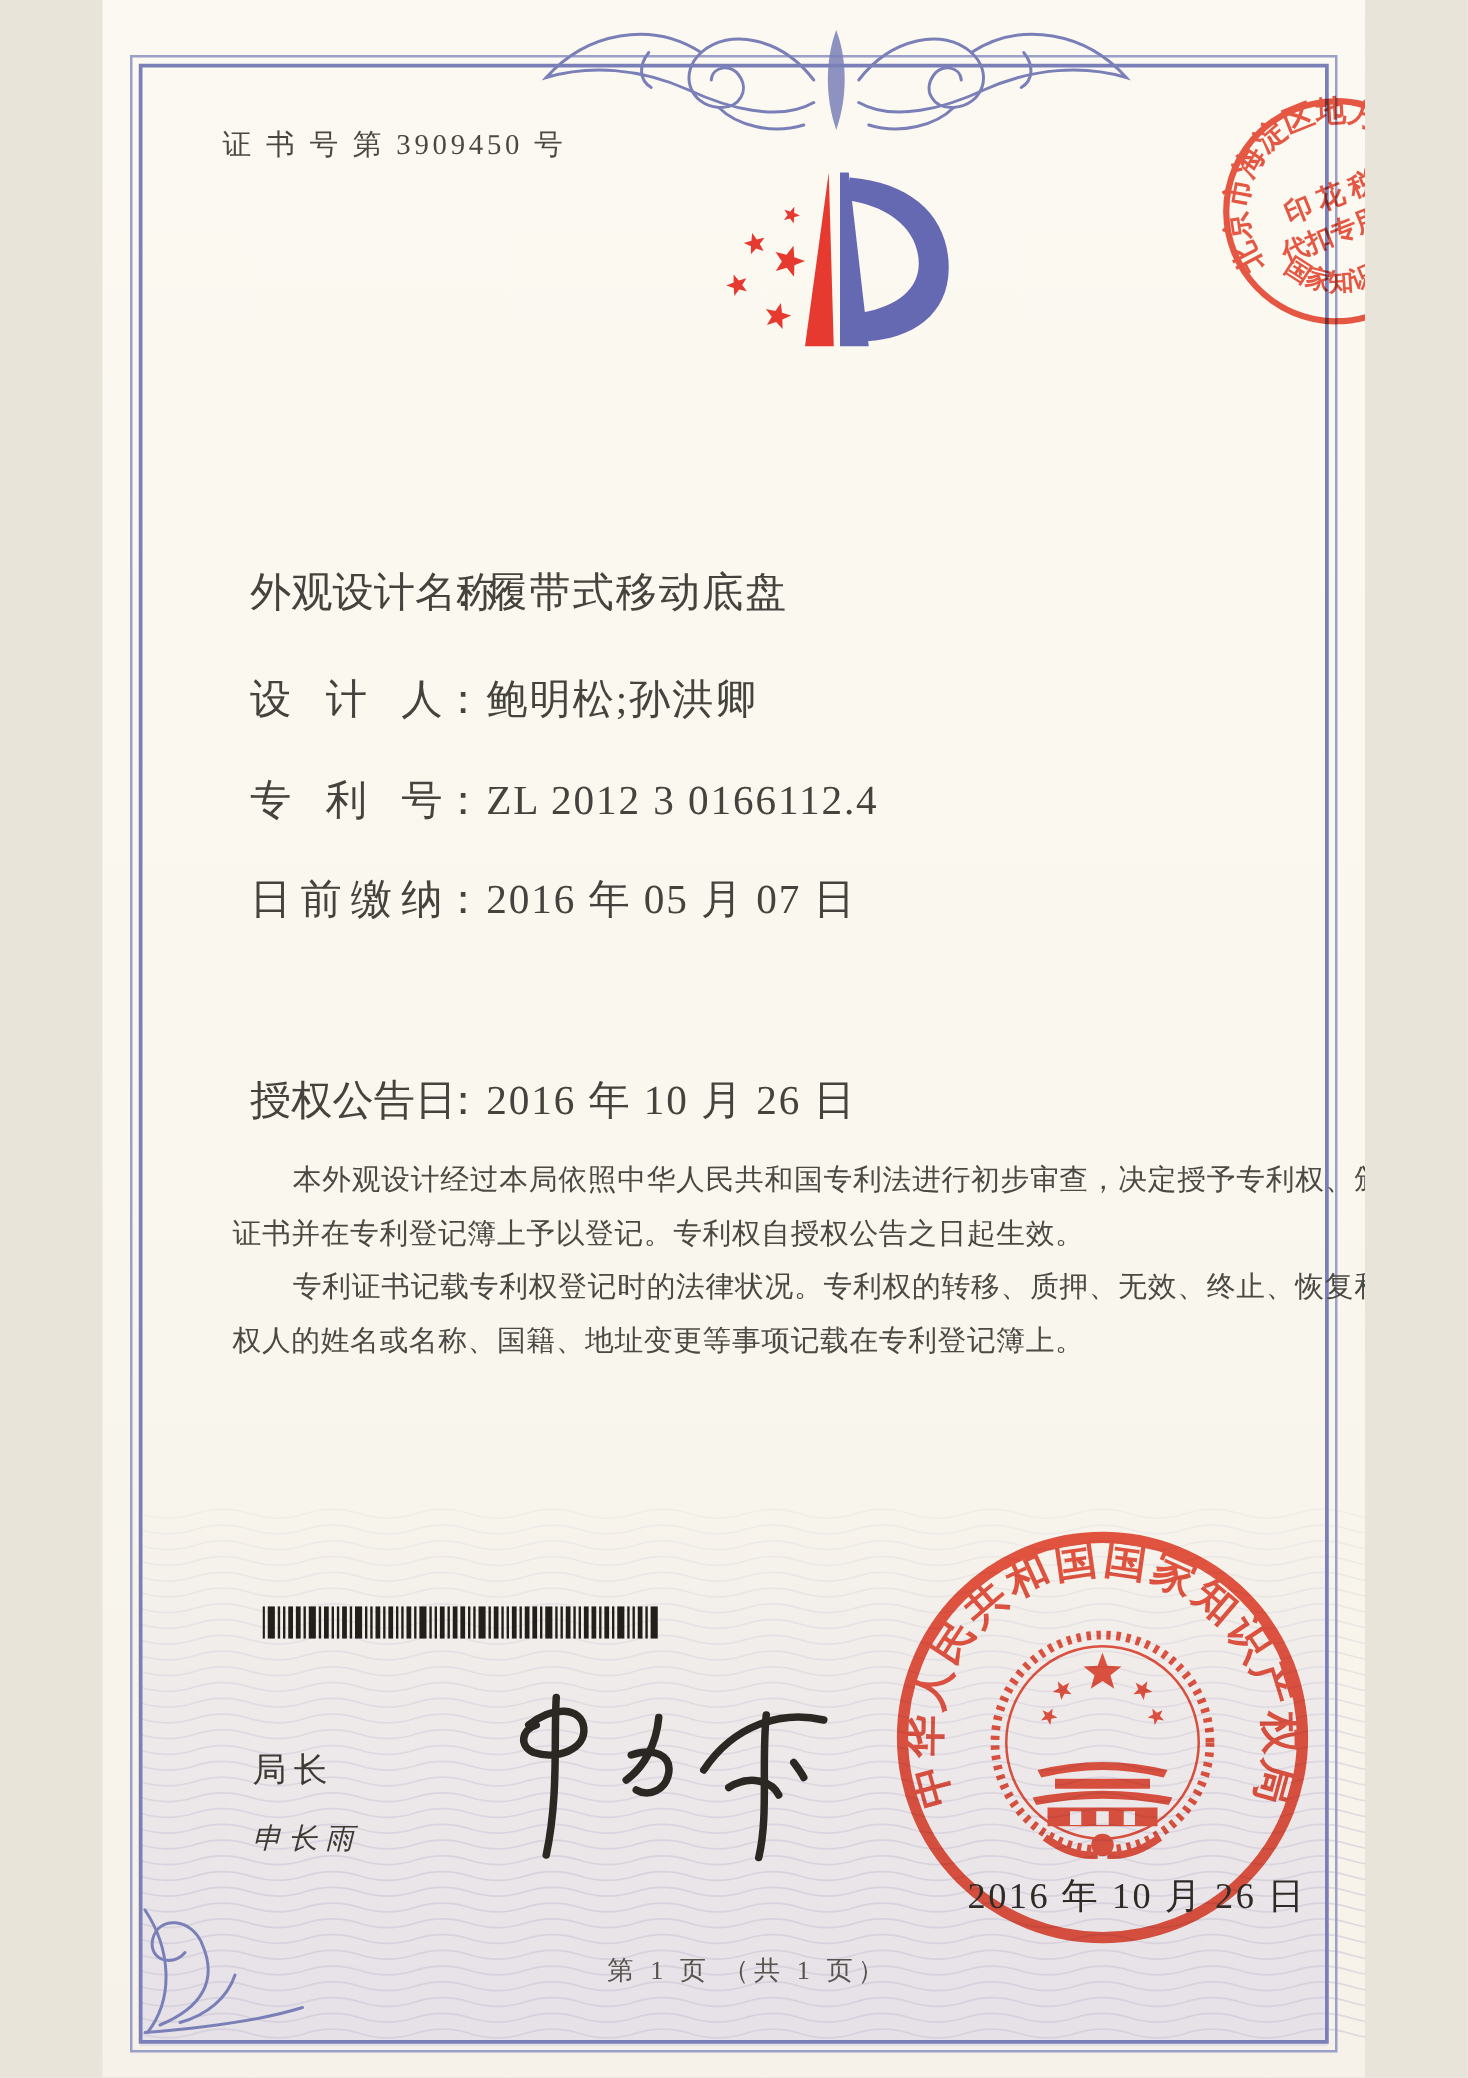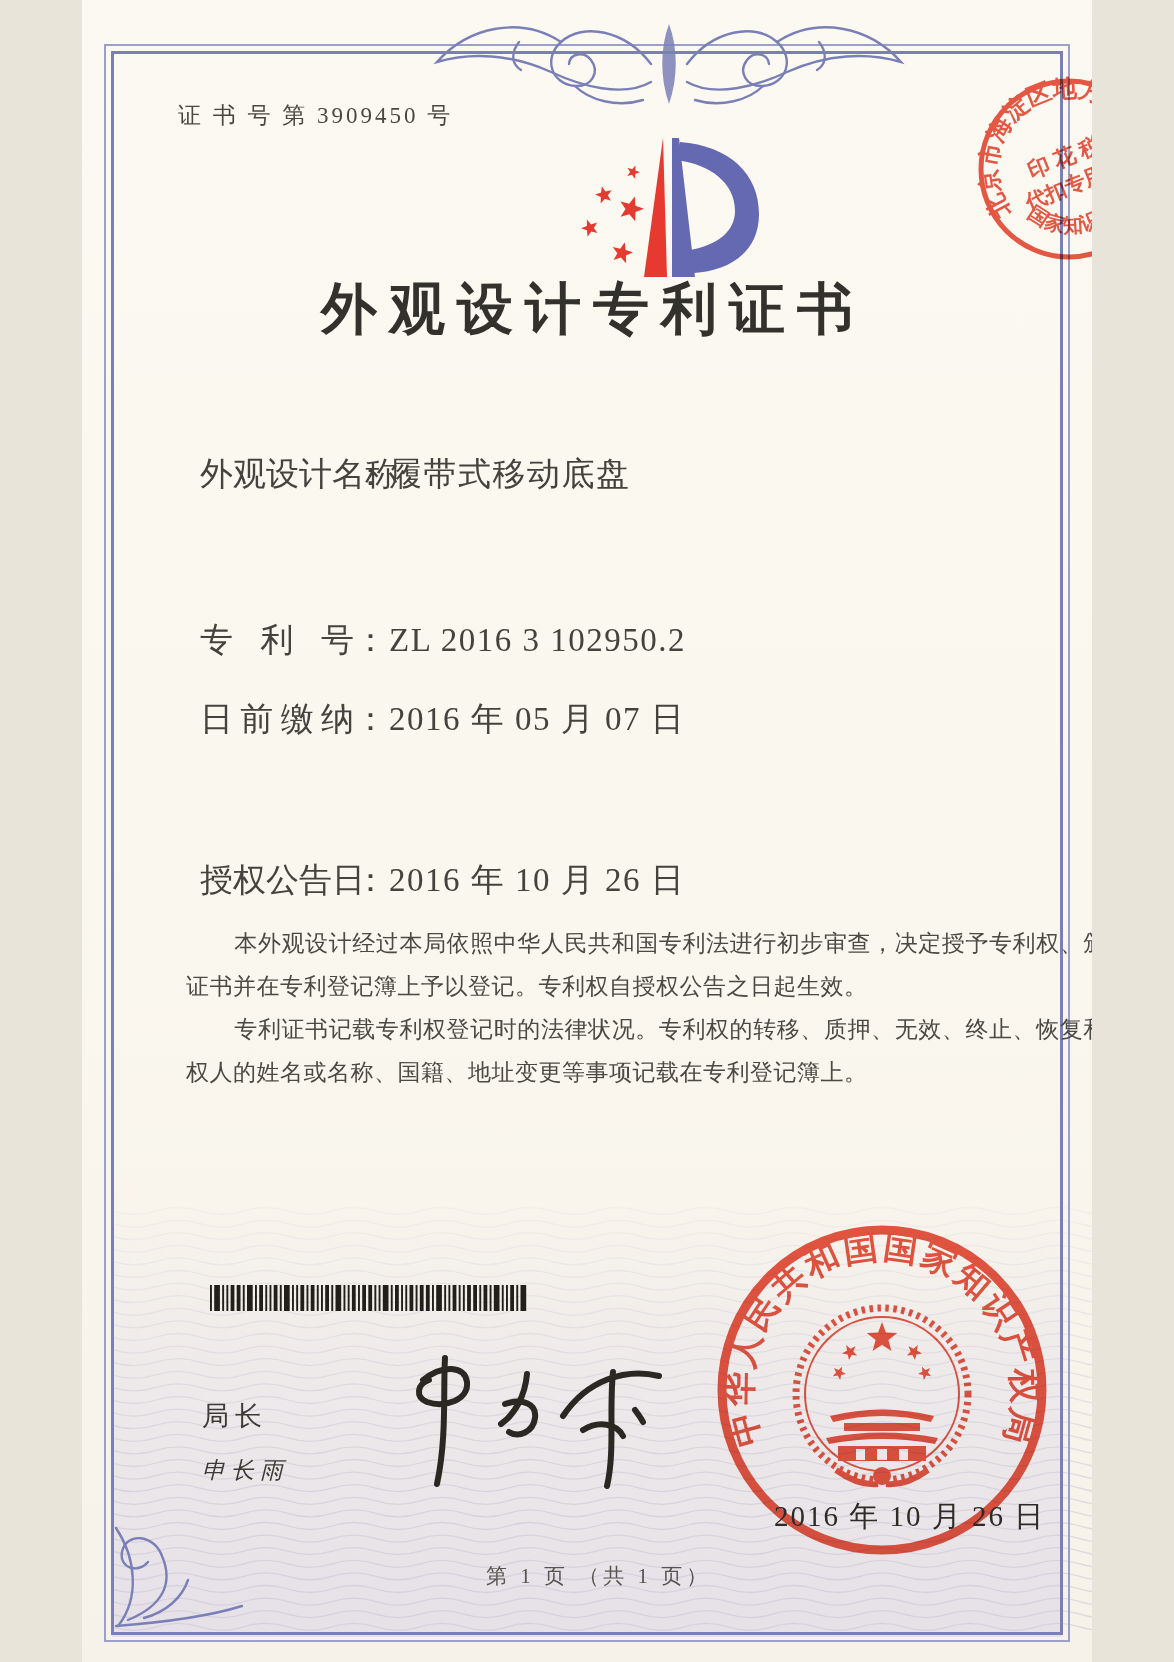--- a/index.html
+++ b/index.html
@@ -170,27 +170,29 @@
       <polygon points="49.8,74.3 53.4,79.5 59.6,78.2 55.8,83.2 58.9,88.7 52.9,86.7 48.7,91.4 48.8,85.0 43.0,82.4 49.1,80.6"></polygon>
       <polygon points="82.8,84.6 83.4,93.7 92.0,96.8 83.5,100.1 83.2,109.3 77.4,102.2 68.6,104.8 73.5,97.1 68.4,89.5 77.2,91.8"></polygon>
       <polygon points="34.9,107.5 39.0,112.4 45.1,110.5 41.8,115.9 45.5,121.0 39.3,119.6 35.5,124.7 35.0,118.3 29.0,116.3 34.9,113.9"></polygon>
       <polygon points="72.7,130.3 73.6,138.1 81.0,140.3 73.9,143.5 74.1,151.2 68.9,145.5 61.5,148.0 65.4,141.3 60.7,135.1 68.3,136.7"></polygon>
     </g>
     <polygon class="red" points="111,26 92,165 115,165"></polygon>
     <polygon class="blue" points="120,26 127,26 143,165 120,165"></polygon>
     <path class="blue" d="M128,30 C178,34 207,62 207,102 C207,141 176,159 142,161 L138,138 C166,133 183,119 183,99 C183,71 158,52 124,48 Z"></path>
   </svg>
 
-  <h1 class="title">外观设计专利证书</h1>
 
   <div class="field" style="top:452px">
     <span class="flabel">外观设计名称</span><span class="fcolon">：</span><span class="fvalue">履带式移动底盘</span>
   </div>
+  <div class="field" style="top:537px">
+    <span class="flabel">设计人</span><span class="fcolon">：</span><span class="fvalue">鲍明松;孙洪卿</span>
+  </div>
   <div class="field" style="top:618px">
-    <span class="flabel">专利号</span><span class="fcolon">：</span><span class="fvalue">ZL 2016 3 102950.2</span>
+    <span class="flabel">专利号</span><span class="fcolon">：</span><span class="fvalue">ZL 2012 3 0166112.4</span>
   </div>
   <div class="field" style="top:697px">
     <span class="flabel">日前缴纳</span><span class="fcolon">：</span><span class="fvalue">2016 年 05 月 07 日</span>
   </div>
   <div class="field" style="top:858px">
     <span class="flabel">授权公告日</span><span class="fcolon">：</span><span class="fvalue">2016 年 10 月 26 日</span>
   </div>
 
   <div class="body-text">
     <p>本外观设计经过本局依照中华人民共和国专利法进行初步审查，决定授予专利权、颁发本证书并在专利登记簿上予以登记。专利权自授权公告之日起生效。</p>

